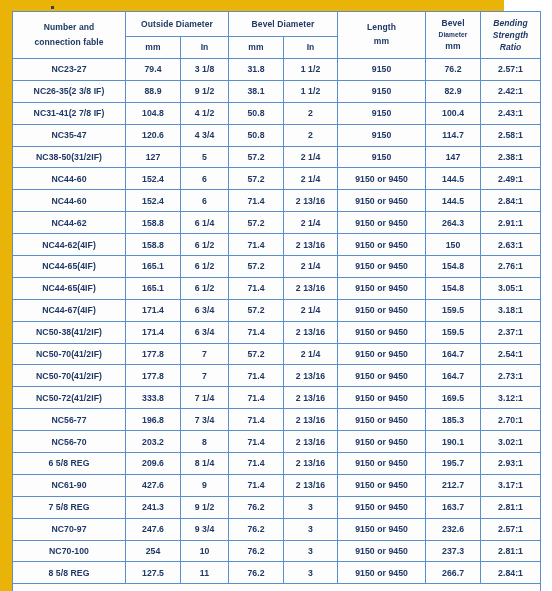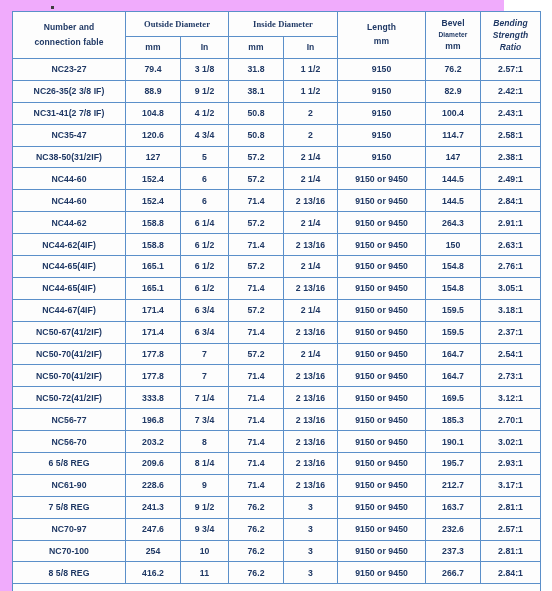--- a/index.html
+++ b/index.html
@@ -13,21 +13,21 @@
     font-family: "Liberation Sans", sans-serif;
     color: #1f3864;
     position: relative;
     overflow: hidden;
   }
   .page {
     position: absolute;
     left: 0; top: 0;
     width: 504px;
     height: 591px;
-    background: #f0abfc;
+    background: #eab308;
   }
   .speck {
     position: absolute;
     left: 51px; top: 6px;
     width: 3px; height: 3px;
     background: #3d3d3d;
   }
   .table-wrap {
     position: absolute;
     left: 12px;
@@ -57,21 +57,20 @@
   }
   th.hdr-tall {
     height: 45px;
   }
   th.hdr-unit {
     height: 21px;
     font-size: 8.5px;
   }
   th.hdr-group {
     height: 24px;
-    font-family: Liberation Serif, serif;
   }
   .bevel-sub {
     font-size: 6.6px;
     display: block;
     line-height: 1.5;
     font-weight: bold;
   }
   .bevel-main, .bevel-unit {
     display: block;
     line-height: 1.5;
@@ -128,21 +127,21 @@
           <col class="c6">
           <col class="c7">
       </colgroup>
       <thead>
         <tr>
           <th class="hdr-tall" rowspan="2">
             <span class="numconn-l1">Number and</span>
             <span class="numconn-l2">connection fable</span>
           </th>
           <th class="hdr-group" colspan="2">Outside Diameter</th>
-          <th class="hdr-group" colspan="2">Inside Diameter</th>
+          <th class="hdr-group" colspan="2">Bevel Diameter</th>
           <th class="hdr-tall" rowspan="2">
             <span class="length-main">Length</span>
             <span class="length-unit">mm</span>
           </th>
           <th class="hdr-tall" rowspan="2">
             <span class="bevel-main">Bevel</span>
             <span class="bevel-sub">Diameter</span>
             <span class="bevel-unit">mm</span>
           </th>
           <th class="hdr-tall" rowspan="2">
@@ -273,21 +272,21 @@
             <td>NC44-67(4IF)</td>
             <td>171.4</td>
             <td>6 3/4</td>
             <td>57.2</td>
             <td>2 1/4</td>
             <td>9150 or 9450</td>
             <td>159.5</td>
             <td>3.18:1</td>
           </tr>
           <tr>
-            <td>NC50-67(41/2IF)</td>
+            <td>NC50-38(41/2IF)</td>
             <td>171.4</td>
             <td>6 3/4</td>
             <td>71.4</td>
             <td>2 13/16</td>
             <td>9150 or 9450</td>
             <td>159.5</td>
             <td>2.37:1</td>
           </tr>
           <tr>
             <td>NC50-70(41/2IF)</td>
@@ -344,21 +343,21 @@
             <td>209.6</td>
             <td>8 1/4</td>
             <td>71.4</td>
             <td>2 13/16</td>
             <td>9150 or 9450</td>
             <td>195.7</td>
             <td>2.93:1</td>
           </tr>
           <tr>
             <td>NC61-90</td>
-            <td>228.6</td>
+            <td>427.6</td>
             <td>9</td>
             <td>71.4</td>
             <td>2 13/16</td>
             <td>9150 or 9450</td>
             <td>212.7</td>
             <td>3.17:1</td>
           </tr>
           <tr>
             <td>7 5/8 REG</td>
             <td>241.3</td>
@@ -384,21 +383,21 @@
             <td>254</td>
             <td>10</td>
             <td>76.2</td>
             <td>3</td>
             <td>9150 or 9450</td>
             <td>237.3</td>
             <td>2.81:1</td>
           </tr>
           <tr>
             <td>8 5/8 REG</td>
-            <td>416.2</td>
+            <td>127.5</td>
             <td>11</td>
             <td>76.2</td>
             <td>3</td>
             <td>9150 or 9450</td>
             <td>266.7</td>
             <td>2.84:1</td>
           </tr>
         </tbody>
       <tfoot>
         <tr>

